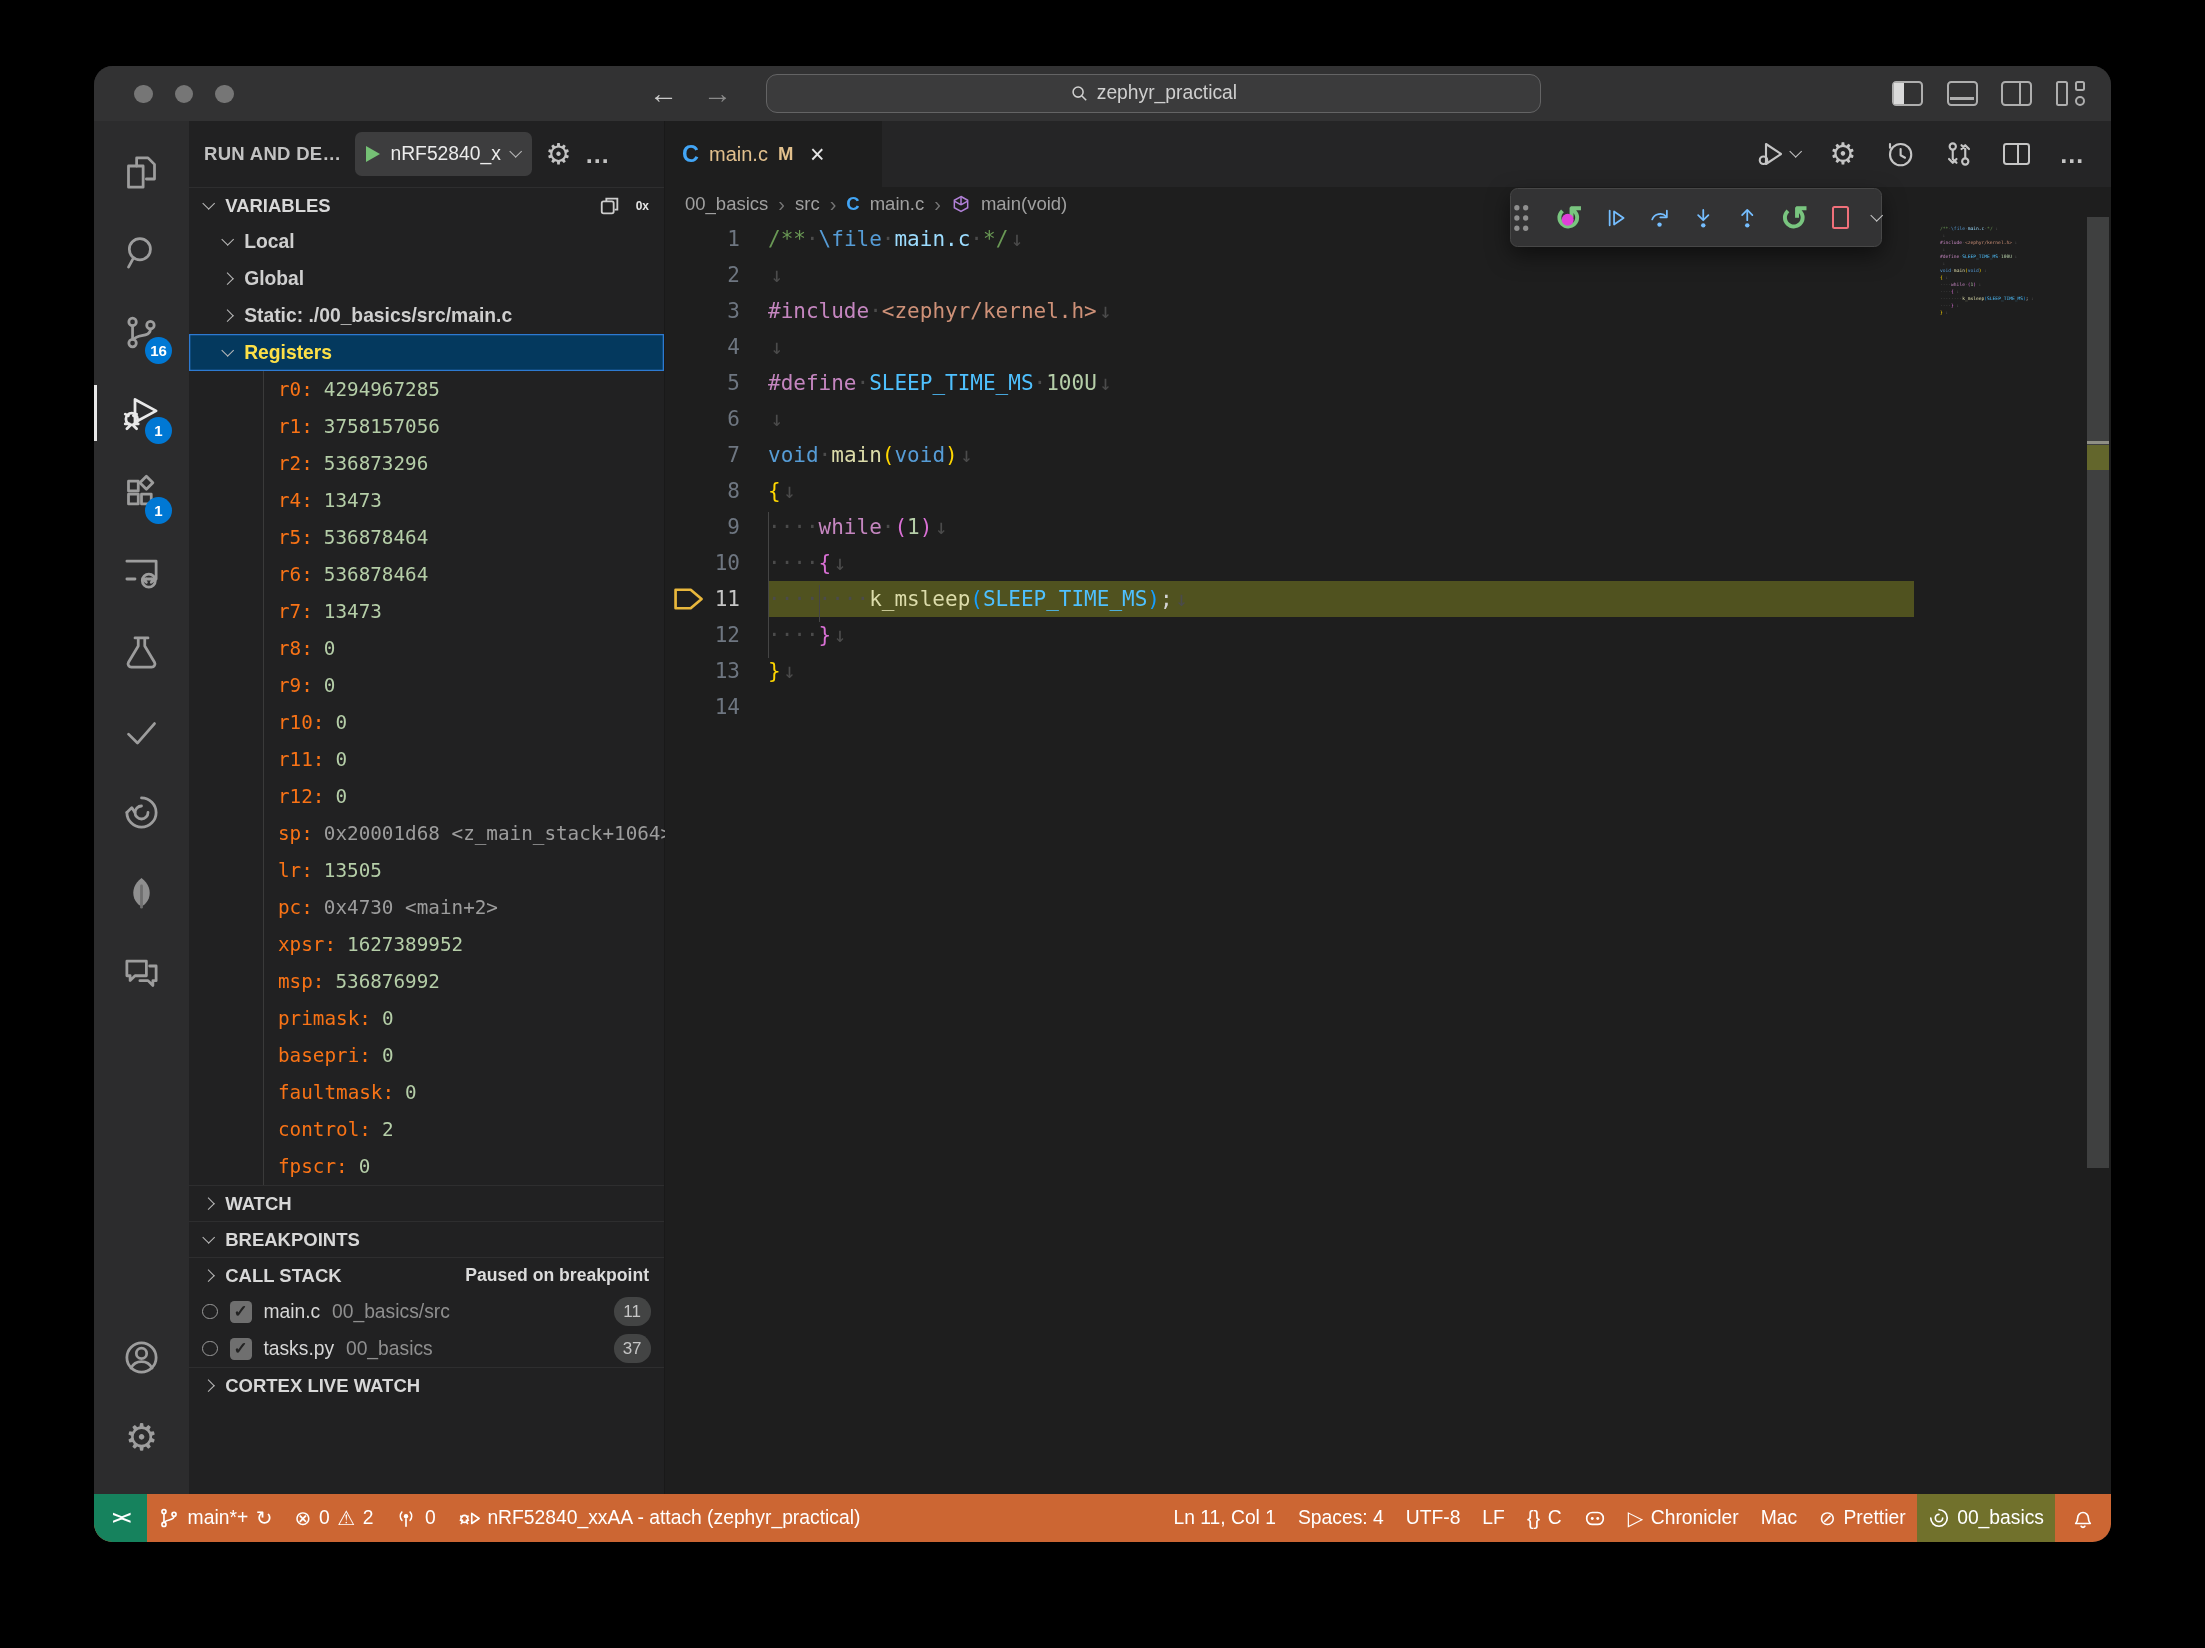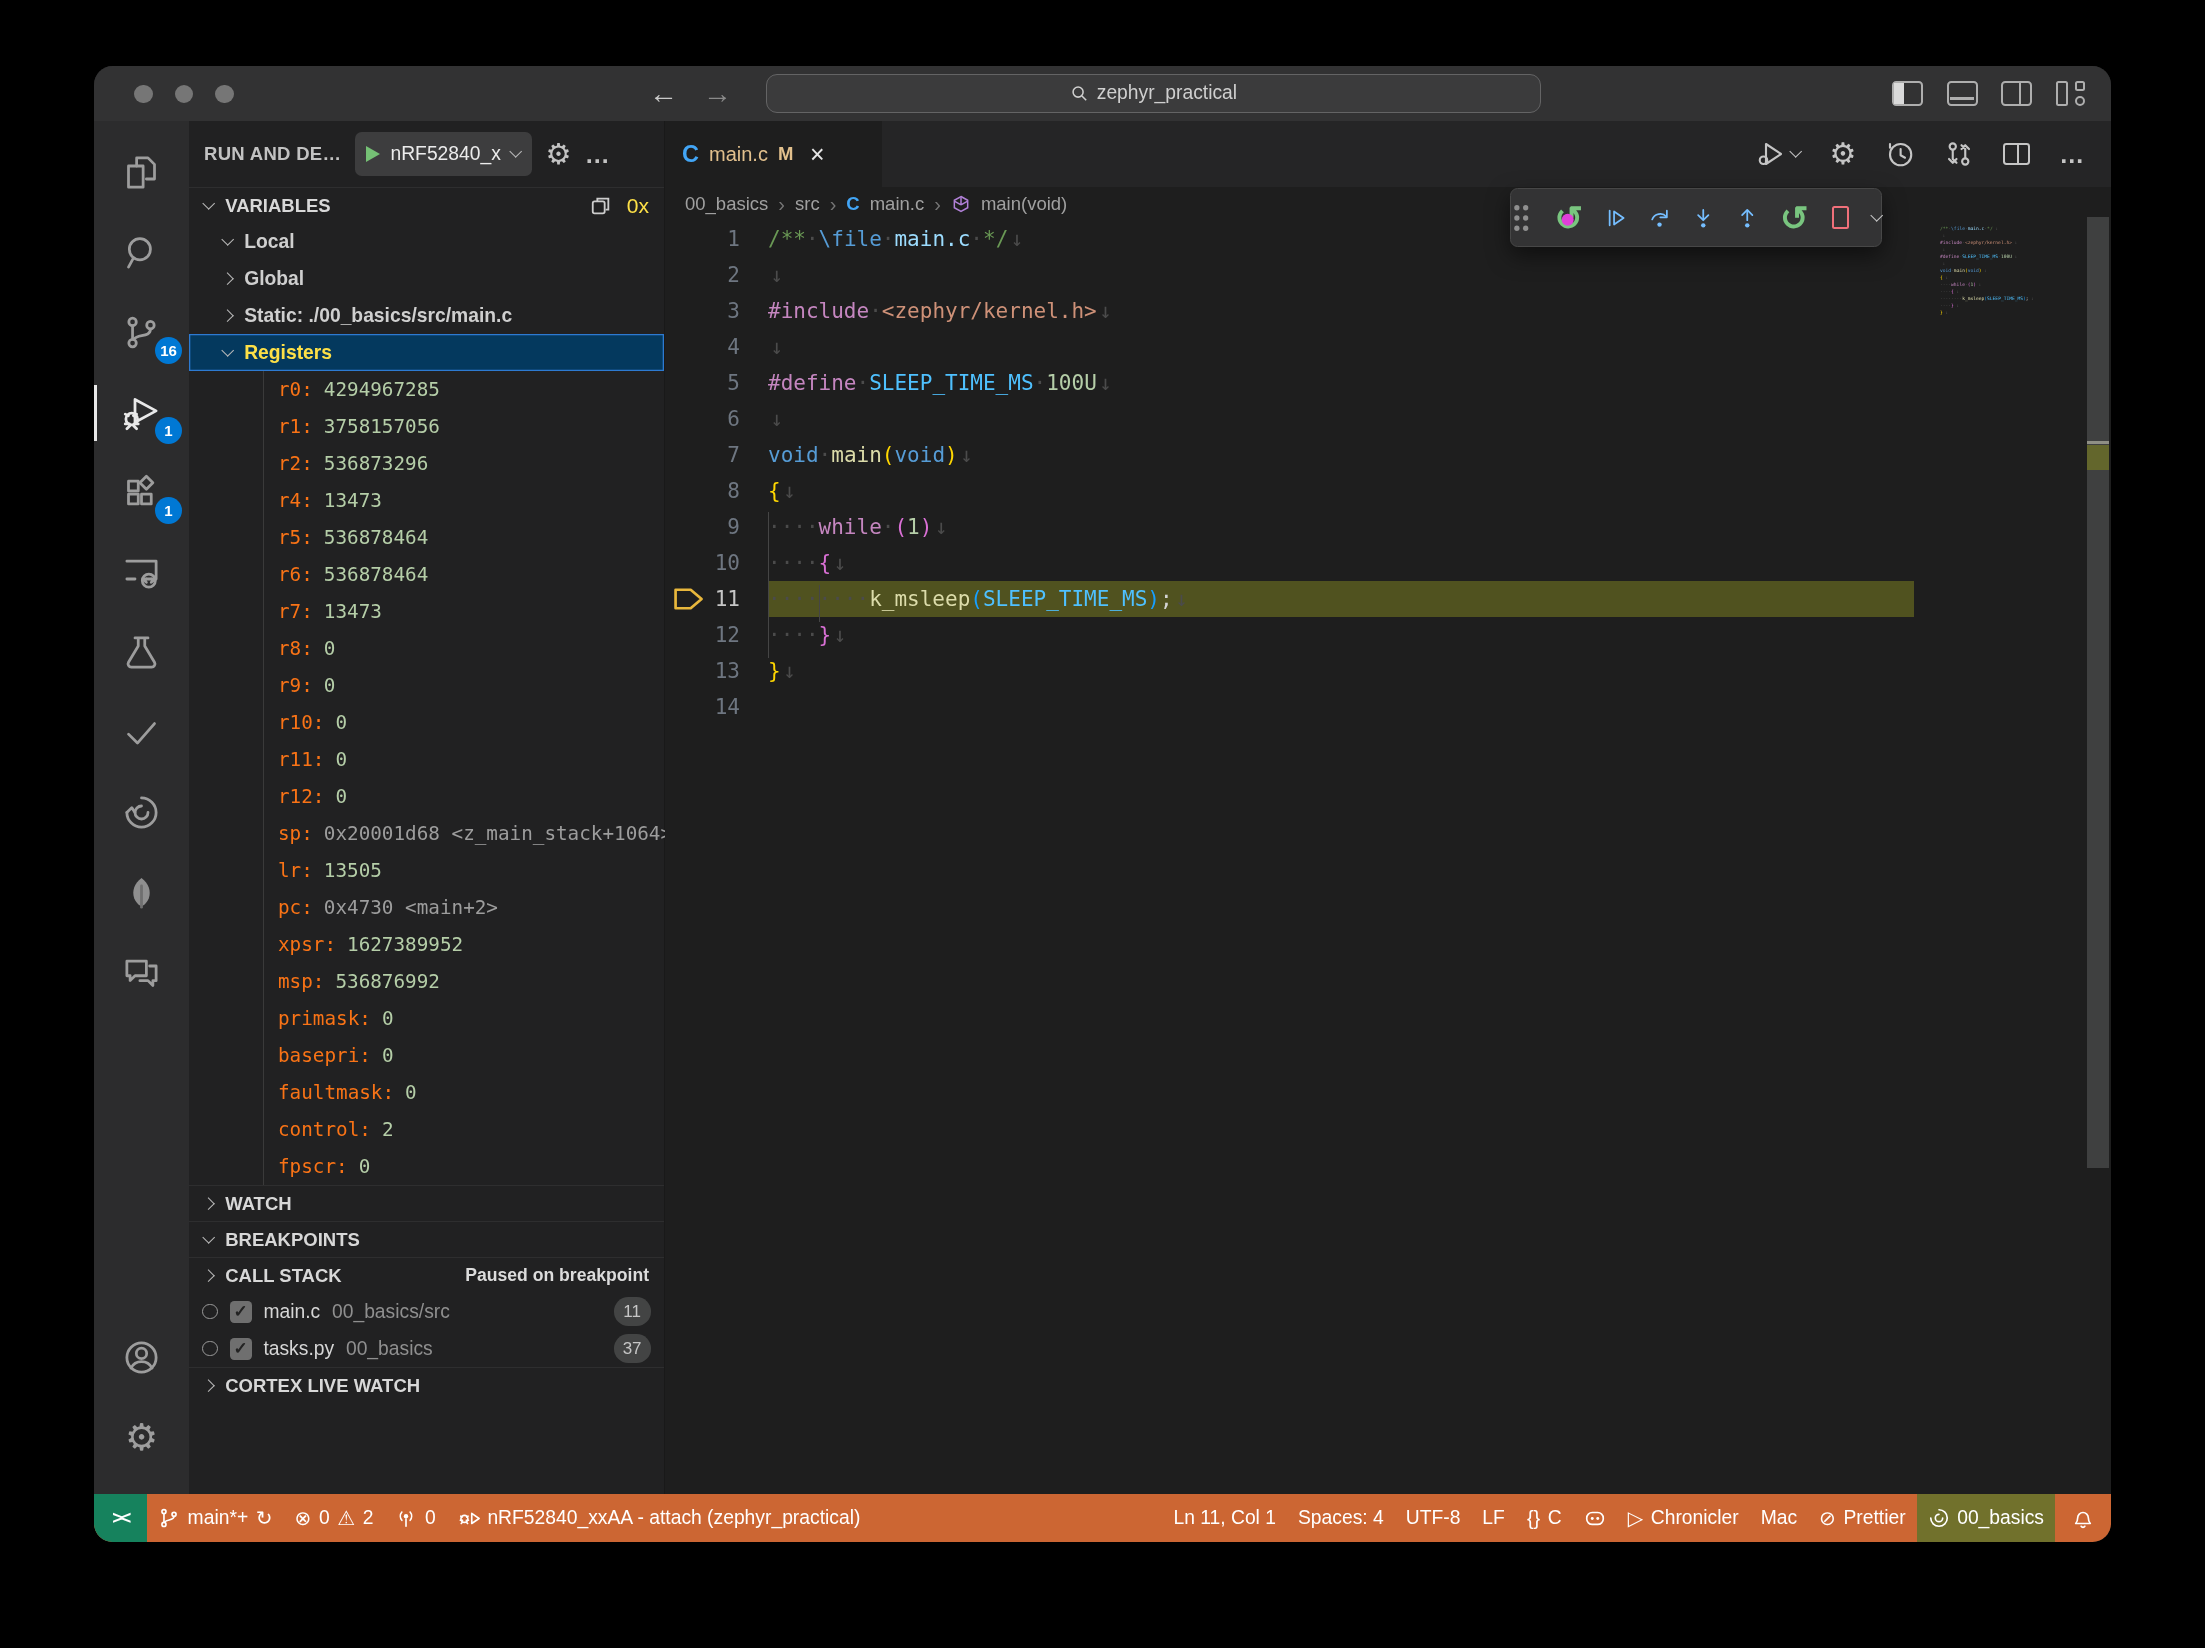--- a/index.html
+++ b/index.html
@@ -22,38 +22,38 @@
   .ly .l{left:0;top:0;width:12.6px;height:25px}
   .ly .a{right:2.5px;top:0;width:10px;height:10px}
   .ly .b{right:2.5px;bottom:0;width:10px;height:10px;border-radius:5px}
   
   .main{flex:1;display:flex;min-height:0}
   .abar{width:95px;background:#2c2c2d;display:flex;flex-direction:column;align-items:center;padding:11.8px 0 17px;flex:none}
   .ai{position:relative;width:95px;height:80px;display:flex;align-items:center;justify-content:center;color:#9d9d9d}
   .ai svg{width:39px;height:39px;stroke:currentColor;fill:none;stroke-width:1.7;stroke-linecap:round;stroke-linejoin:round}
   .ai.active{color:#e9e9e9}
   .ai.active::before{content:"";position:absolute;left:0;top:11.8px;bottom:11.8px;width:2.5px;background:#e9e9e9}
-  .badge{position:absolute;right:7px;bottom:8.4px;min-width:27px;height:27px;border-radius:13.4px;background:var(--accent,#0078d4);color:#fff;font:700 15px/27px "Liberation Sans",sans-serif;text-align:center;padding:0 4.2px;box-sizing:border-box}
+  .badge{position:absolute;right:17px;bottom:8.4px;min-width:27px;height:27px;border-radius:13.4px;background:var(--accent,#0078d4);color:#fff;font:700 15px/27px "Liberation Sans",sans-serif;text-align:center;padding:0 4.2px;box-sizing:border-box}
   .aspacer{flex:1}
   
   .side{width:475px;background:#212122;display:flex;flex-direction:column;flex:none;border-right:0.8px solid #191919}
   .side-head{height:66px;flex:none;display:flex;align-items:center;padding:0 15px;gap:13.4px}
   .side-title{font-weight:600;font-size:18.5px;color:#c2c2c2;letter-spacing:0.3px;white-space:nowrap}
   .pill{height:44px;background:#3d3d3e;border-radius:6.7px;display:flex;align-items:center;padding:0 11.8px;gap:10px;flex:none}
   .play-tri{width:0;height:0;border-left:14.3px solid #75c175;border-top:8.4px solid transparent;border-bottom:8.4px solid transparent;flex:none}
   .pill-label{color:#ececec;font-size:19.3px;max-width:116px;overflow:hidden;white-space:nowrap}
   .gear{font-size:29px;color:#c3c3c3;line-height:1}
   .dots3{color:#c3c3c3;font-size:25px;font-weight:700;letter-spacing:1.7px;line-height:.4}
   .cv{width:8.4px;height:8.4px;border-right:1.9px solid #bababa;border-bottom:1.9px solid #bababa;flex:none;transform:rotate(-45deg)}
   .cv.down{transform:rotate(45deg);margin-top:-4.2px}
   .sec{border-top:0.8px solid #2e2e2f}
   .sec-head{height:35px;display:flex;align-items:center;gap:11.8px;padding:0 15px;color:#d8d8d8;font-weight:700;font-size:18.5px}
   .vh-actions{margin-left:auto;display:flex;align-items:center;gap:15px}
   .vh-actions svg{width:22px;height:22px;stroke:#cdcdcd;fill:none;stroke-width:2}
-  .hex{font-weight:400;font-size:21px;color:#fde047}
+  .hex{font-weight:700;font-size:12px;color:#e5e5e5}
   .tree-row{height:37px;display:flex;align-items:center;gap:11.8px;font-weight:700;font-size:19.3px;color:#cfcfcf;padding-left:34px;box-sizing:border-box}
   .tree-row.sel{background:var(--sel,#04395e);box-shadow:inset 0 0 0 1.3px #2d7ad1;color:#fde047}
   .regs{position:relative}
   .regs::before{content:"";position:absolute;left:74px;top:0;bottom:0;width:1.3px;background:#3a3a3a}
   .reg-row{height:37px;display:flex;align-items:center;padding-left:89px;font-family:"DejaVu Sans Mono",monospace;font-size:19.3px;white-space:pre}
   .reg-name{color:#f97316}
   .reg-val{color:#b5cea8;margin-left:11px}
   .reg-val.dim{color:#9d9d9d}
   .paused{margin-left:auto;font-weight:700;font-size:17.6px;color:#dcdcdc}
   .bp-row{height:37px;display:flex;align-items:center;gap:11.8px;padding:0 13.4px;font-size:19.3px}

